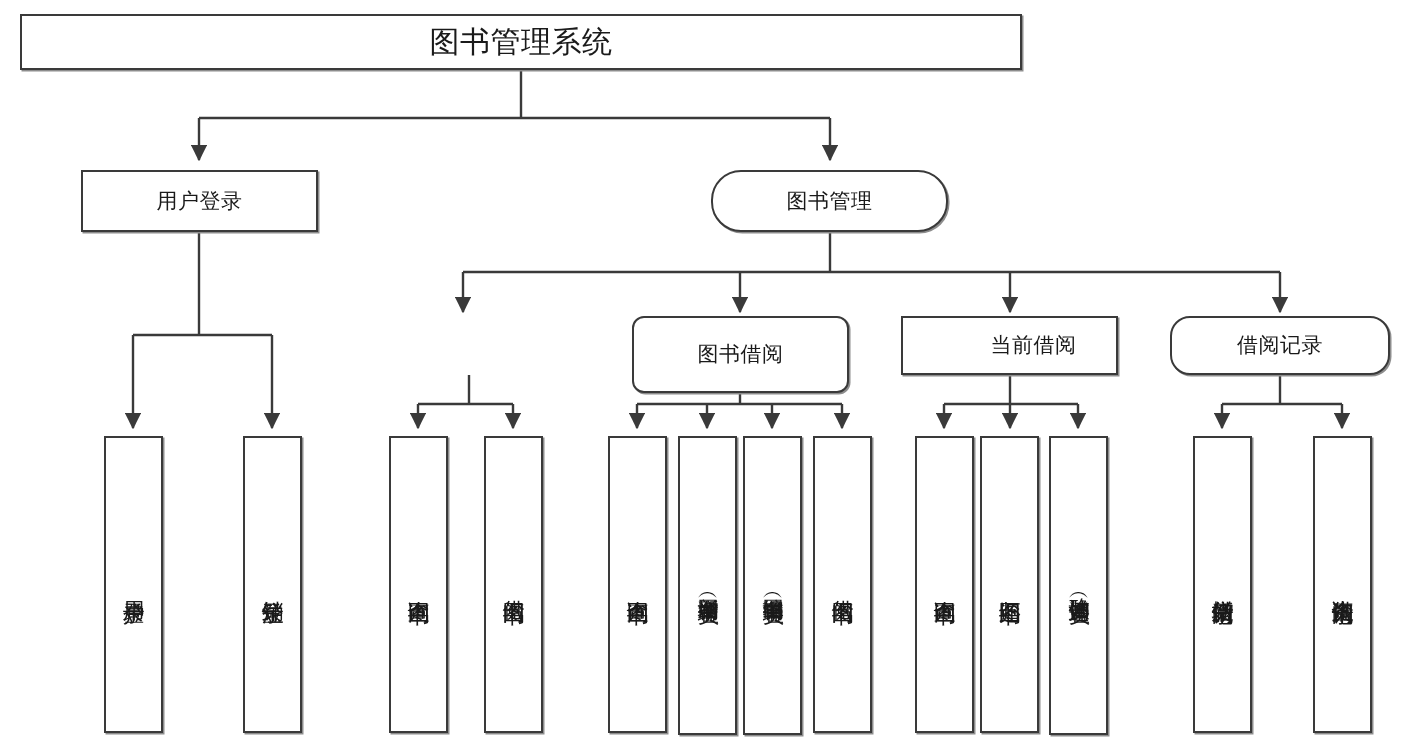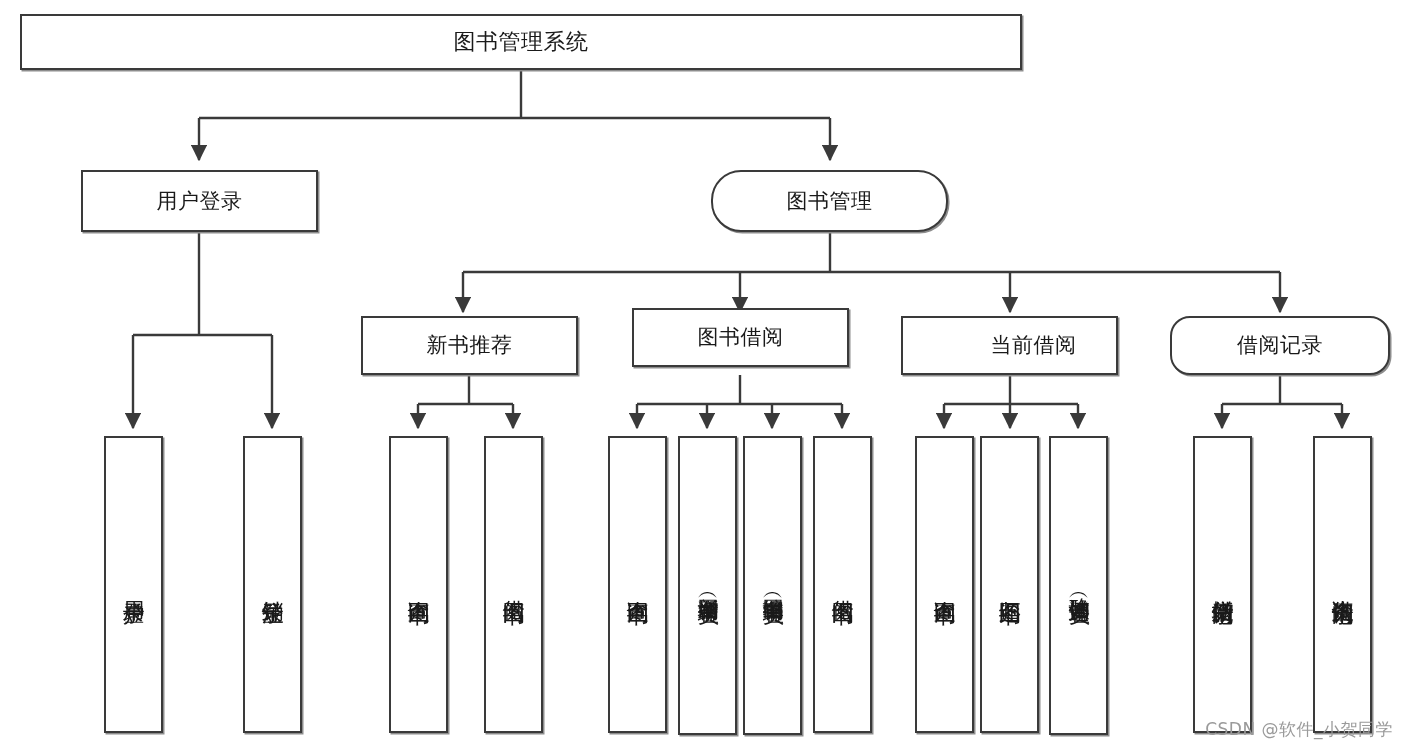--- a/index.html
+++ b/index.html
@@ -43,21 +43,21 @@
     text-align: center;
     line-height: 1.08;
     letter-spacing: 0.5px;
     white-space: nowrap;
   }
   
   .node.horiz .label {
     font-size: 21px;
   }
   .node.root .label {
-    font-size: 22px;
+    font-size: 30px;
   }
   
   .node.vert {
     writing-mode: vertical-rl;
     text-orientation: upright;
   }
   .node.vert .label {
     font-size: 22px;
     line-height: 1.02;
     letter-spacing: 1px;
@@ -139,24 +139,21 @@
     <span class="label">图书管理系统</span>
   </div>
 
   <div class="node horiz" style="left:81px; top:170px; width:237px; height:62px;">
     <span class="label">用户登录</span>
   </div>
   <div class="node horiz" style="left:711px; top:170px; width:237px; height:62px;border-radius:30px;">
     <span class="label">图书管理</span>
   </div>
 
-  <div class="node horiz" style="left:361px; top:316px; width:217px; height:59px;">
-    <span class="label">新书推荐</span>
-  </div>
-  <div class="node horiz" style="left:632px; top:308px; width:217px; height:59px;">
+  <div class="node horiz" style="left:632px; top:316px; width:217px; height:77px;border-radius:12px;">
     <span class="label">图书借阅</span>
   </div>
   <div class="node horiz" style="left:901px; top:316px; width:217px; height:59px;padding-left:48px;">
     <span class="label">当前借阅</span>
   </div>
   <div class="node horiz" style="left:1170px; top:316px; width:220px; height:59px;border-radius:20px;">
     <span class="label">借阅记录</span>
   </div>
 
   <div class="node vert" style="left:104px; top:436px; width:59px; height:297px;">
@@ -196,15 +193,14 @@
     <span class="label">确认归还（管理员）</span>
   </div>
 
   <div class="node vert" style="left:1193px; top:436px; width:59px; height:297px;">
     <span class="label">新增借阅记录</span>
   </div>
   <div class="node vert" style="left:1313px; top:436px; width:59px; height:297px;">
     <span class="label">查询借阅记录</span>
   </div>
 
-  <div class="watermark">CSDN @软件_小贺同学</div>
 
 </div>
 
 </body></html>

